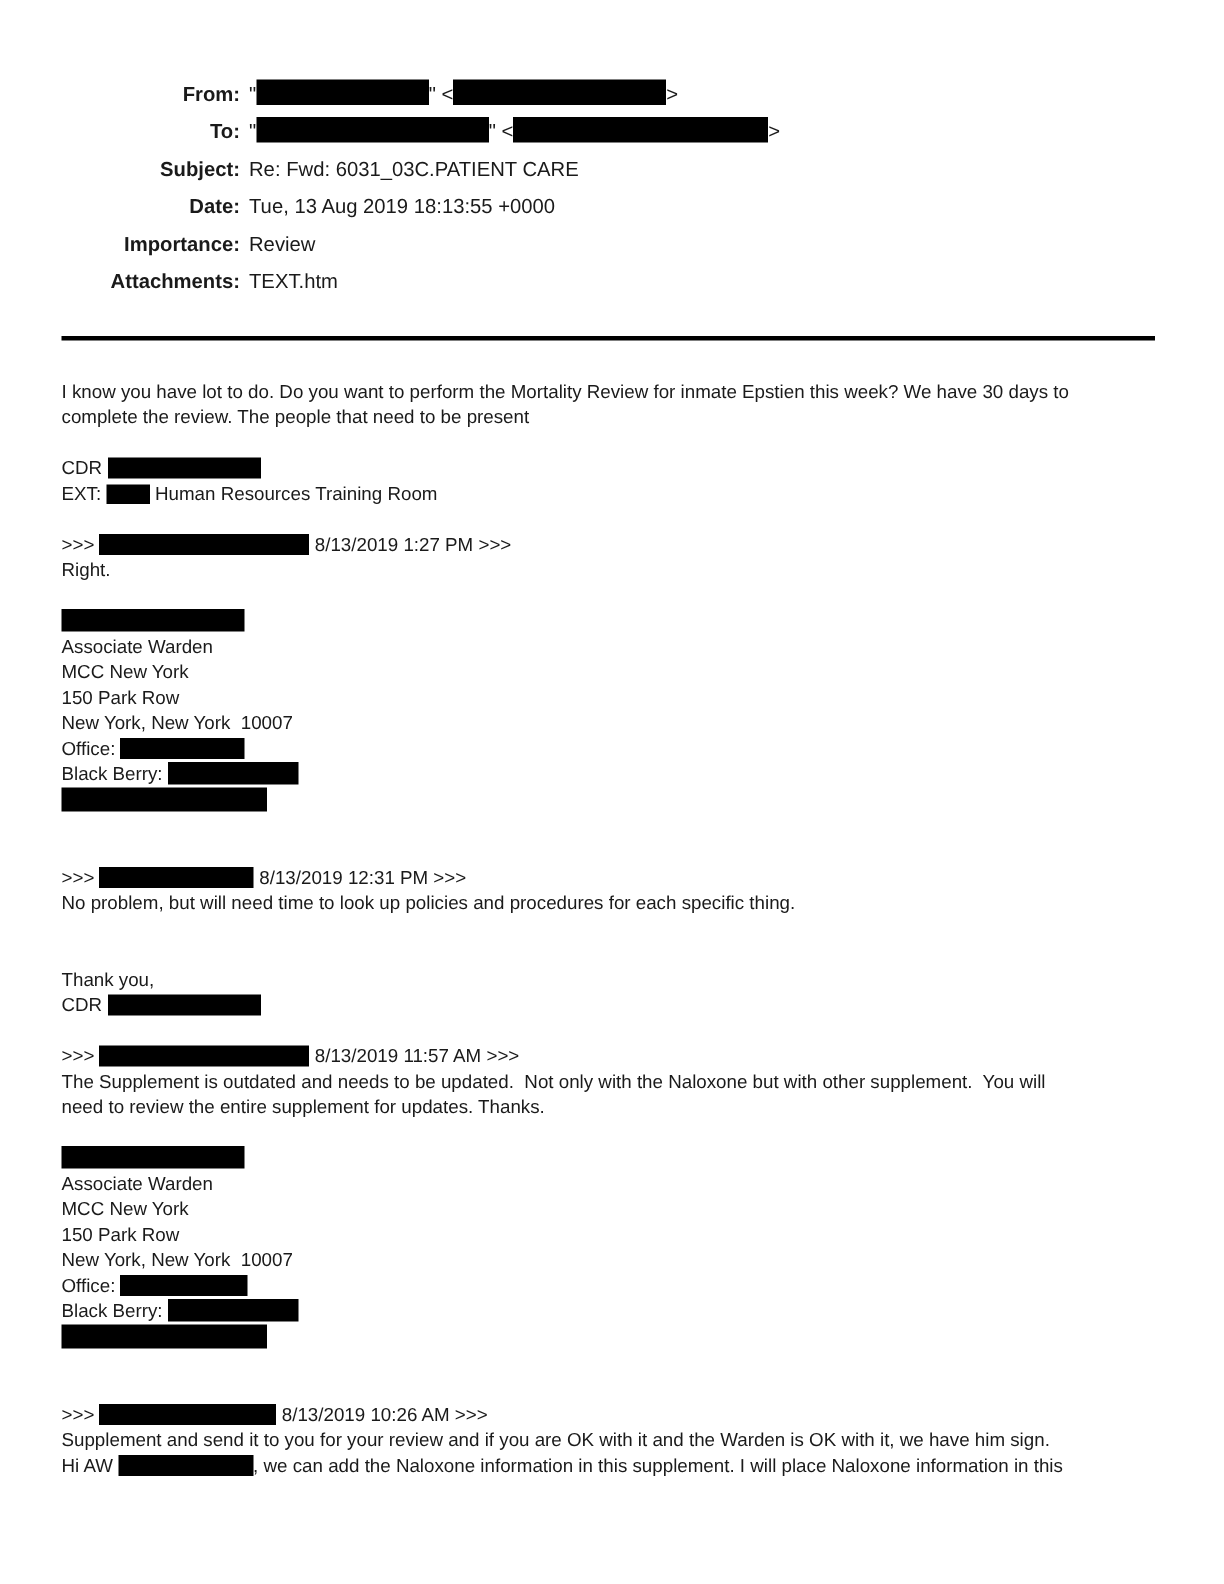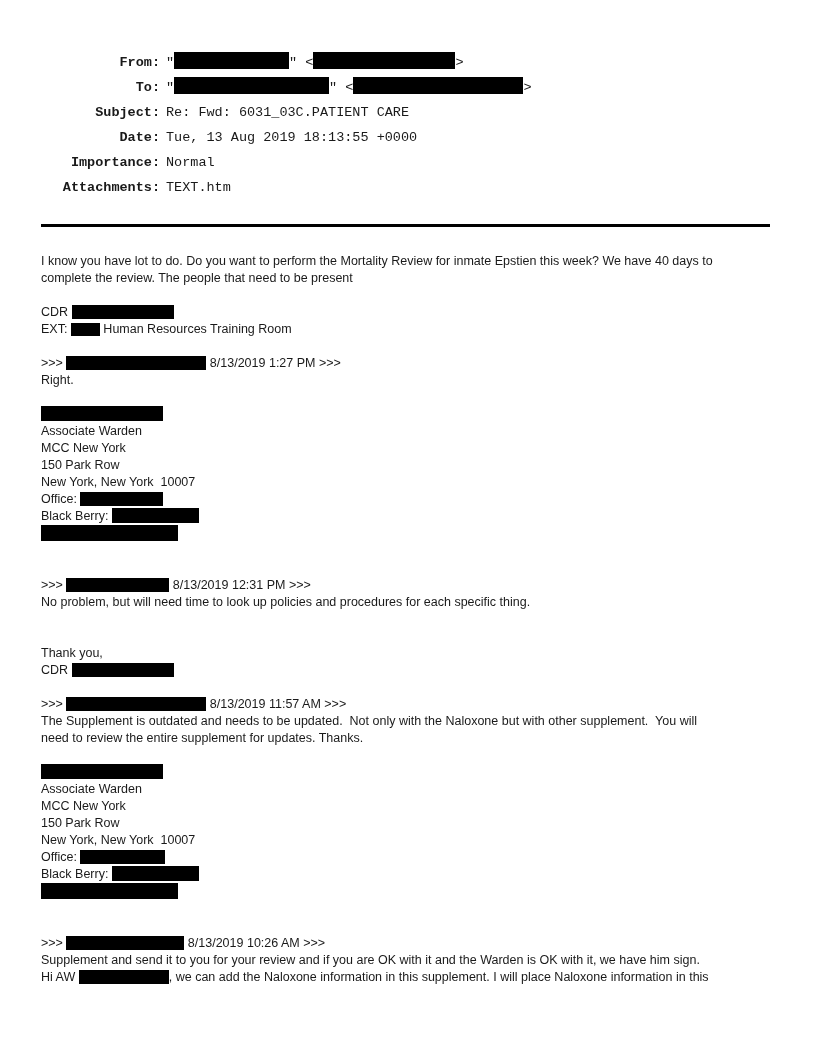--- a/index.html
+++ b/index.html
@@ -5,21 +5,21 @@
   * { margin: 0; padding: 0; box-sizing: border-box; }
   html, body { background: #ffffff; }
   .page {
     width: 816px;
     min-height: 1056px;
     background: #ffffff;
     padding: 50px 46px 40px 41px;
     font-family: "Liberation Sans", sans-serif;
     color: #1a1a1a;
   }
-  .email-header { font-size: 13.5px; font-family: Liberation Mono, monospace; }
+  .email-header { font-size: 13.5px; }
   .header-row { display: flex; line-height: 25px; }
   .header-label { width: 119px; text-align: right; font-weight: 700; flex: none; white-space: pre; }
   .header-value { padding-left: 6px; white-space: pre; }
   .redaction {
     display: inline-block;
     background: #000000;
     height: 14px;
     vertical-align: text-bottom;
   }
   .header-value .redaction { height: 17px; vertical-align: middle; margin-top: -3px; }
@@ -43,30 +43,30 @@
       <div class="header-row">
         <span class="header-label">Subject:</span>
         <span class="header-value"><span class="txt">Re: Fwd: 6031_03C.PATIENT CARE</span></span>
       </div>
       <div class="header-row">
         <span class="header-label">Date:</span>
         <span class="header-value"><span class="txt">Tue, 13 Aug 2019 18:13:55 +0000</span></span>
       </div>
       <div class="header-row">
         <span class="header-label">Importance:</span>
-        <span class="header-value"><span class="txt">Normal</span></span>
+        <span class="header-value"><span class="txt">Review</span></span>
       </div>
       <div class="header-row">
         <span class="header-label">Attachments:</span>
         <span class="header-value"><span class="txt">TEXT.htm</span></span>
       </div>
     </div>
   <div class="divider"></div>
   <div class="email-body" id="email-body">
-      <div class="line"><span class="txt">I know you have lot to do. Do you want to perform the Mortality Review for inmate Epstien this week? We have 40 days to</span></div>
+      <div class="line"><span class="txt">I know you have lot to do. Do you want to perform the Mortality Review for inmate Epstien this week? We have 30 days to</span></div>
       <div class="line"><span class="txt">complete the review. The people that need to be present</span></div>
       <div class="line"></div>
       <div class="line"><span class="txt">CDR </span><span class="redaction" style="width: 102px; height: 14px; background: rgb(0, 0, 0);"></span></div>
       <div class="line"><span class="txt">EXT: </span><span class="redaction" style="width: 29px; height: 13px; background: rgb(0, 0, 0);"></span><span class="txt"> Human Resources Training Room</span></div>
       <div class="line"></div>
       <div class="line"><span class="txt">&gt;&gt;&gt; </span><span class="redaction" style="width: 140px; height: 14px; background: rgb(0, 0, 0);"></span><span class="txt"> 8/13/2019 1:27 PM &gt;&gt;&gt;</span></div>
       <div class="line"><span class="txt">Right.</span></div>
       <div class="line"></div>
       <div class="line"><span class="redaction" style="width: 122px; height: 15px; background: rgb(0, 0, 0);"></span></div>
       <div class="line"><span class="txt">Associate Warden</span></div>

